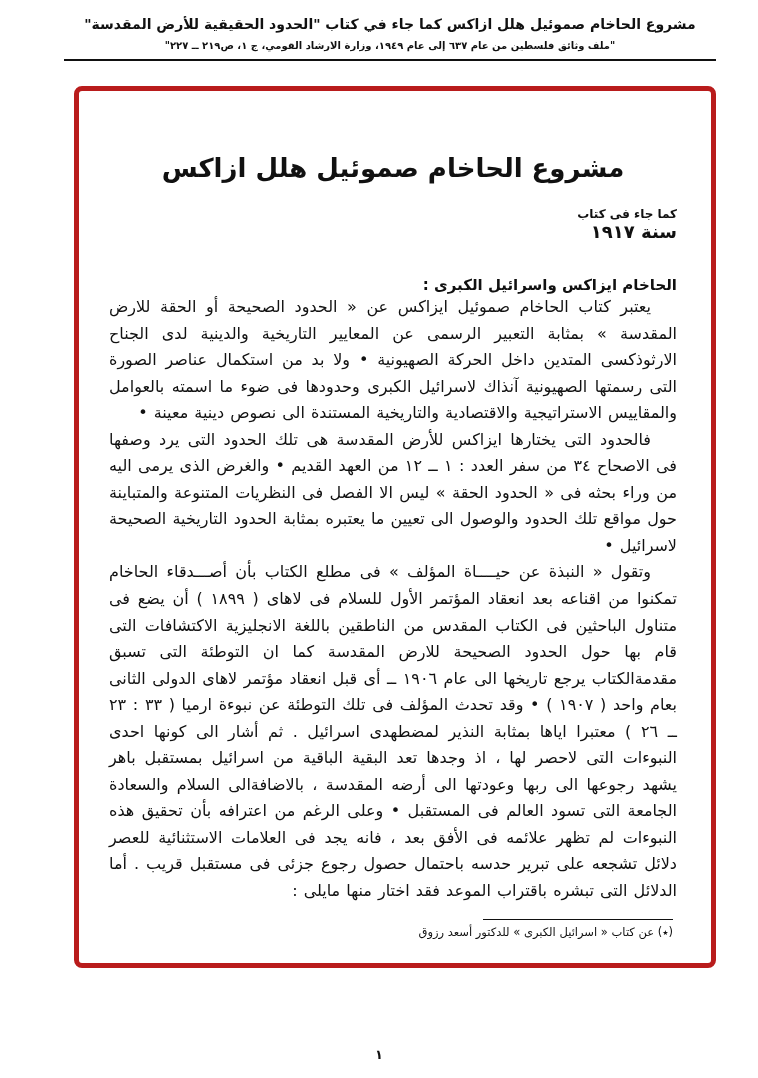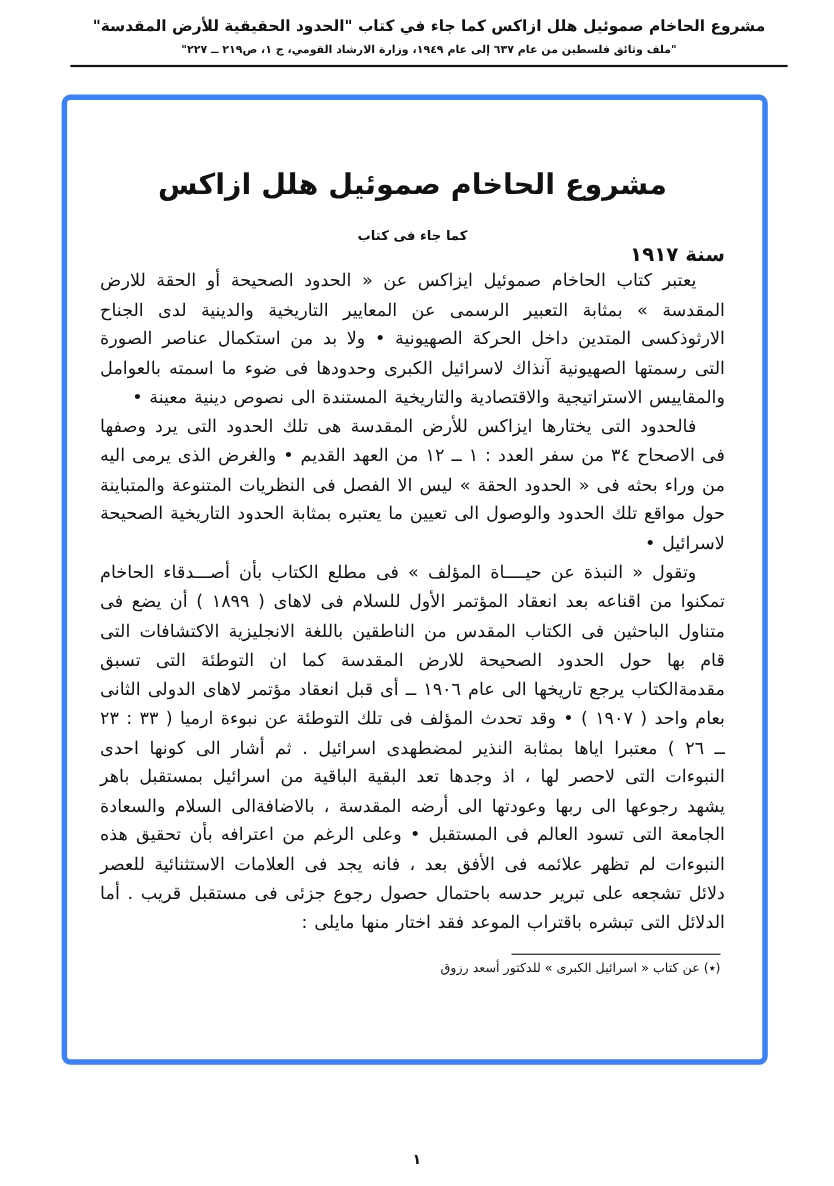--- a/index.html
+++ b/index.html
@@ -18,34 +18,34 @@
   }
   .top-header { text-align: center; padding-top: 16px; }
   .hdr1 { font-weight: bold; font-size: 14px; letter-spacing: 0; }
   .hdr2 { font-weight: bold; font-size: 10px; margin-top: 8px; }
   .hdr-rule {
     width: 652px; margin: 8px auto 0 auto;
     border: none; border-top: 2px solid #111;
   }
   .green-box {
     position: absolute;
-    top: 86px; left: 56px;
+    top: 86px; left: 74px;
     width: 642px; height: 882px;
-    border: 5px solid #3b82f6;
+    border: 5px solid #b91c1c;
     border-radius: 8px;
     padding: 56px 34px 10px 30px;
     overflow: hidden;
     background: #ffffff;
   }
   .doc-title {
     text-align: center;
     font-size: 26px; font-weight: bold;
     margin-top: 6px;
   }
-  .doc-sub1 { text-align: center; font-size: 12px; font-weight: bold; margin-top: 24px; }
+  .doc-sub1 { text-align: right; font-size: 12px; font-weight: bold; margin-top: 24px; }
   .doc-sub2 { text-align: center; font-size: 15px; font-weight: bold; margin-top: 12px; }
   .doc-sub3 { font-size: 18px; font-weight: bold; }
   .section-heading {
     font-size: 15px; font-weight: bold;
     margin-top: 34px;
   }
   .para {
     font-size: 16px;
     line-height: 1.66;
     text-align: justify;
@@ -78,20 +78,21 @@
     <div class="hdr1">مشروع الحاخام صموئيل هلل ازاكس كما جاء في كتاب "الحدود الحقيقية للأرض المقدسة"</div>
     <div class="hdr2">"ملف وثائق فلسطين من عام ٦٣٧ إلى عام ١٩٤٩، وزارة الارشاد القومي، ج ١، ص٢١٩ ــ ٢٢٧"</div>
     <hr class="hdr-rule">
   </div>
 
   <div class="green-box">
     <div class="doc-title">مشروع الحاخام صموئيل هلل ازاكس</div>
     <div class="doc-sub1">كما جاء فى كتاب</div>
     <div class="doc-sub3">سنة ١٩١٧</div>
 
+    <div class="section-heading">الحاخام ايزاكس واسرائيل الكبرى :</div>
 
     <p class="para">يعتبر كتاب الحاخام صموئيل ايزاكس عن « الحدود الصحيحة أو الحقة للارض المقدسة » بمثابة التعبير الرسمى عن المعايير التاريخية والدينية لدى الجناح الارثوذكسى المتدين داخل الحركة الصهيونية • ولا بد من استكمال عناصر الصورة التى رسمتها الصهيونية آنذاك لاسرائيل الكبرى وحدودها فى ضوء ما اسمته بالعوامل والمقاييس الاستراتيجية والاقتصادية والتاريخية المستندة الى نصوص دينية معينة •</p>
     <p class="para">فالحدود التى يختارها ايزاكس للأرض المقدسة هى تلك الحدود التى يرد وصفها فى الاصحاح ٣٤ من سفر العدد : ١ ــ ١٢ من العهد القديم • والغرض الذى يرمى اليه من وراء بحثه فى « الحدود الحقة » ليس الا الفصل فى النظريات المتنوعة والمتباينة حول مواقع تلك الحدود والوصول الى تعيين ما يعتبره بمثابة الحدود التاريخية الصحيحة لاسرائيل •</p>
     <p class="para">وتقول « النبذة عن حيــــاة المؤلف » فى مطلع الكتاب بأن أصـــدقاء الحاخام تمكنوا من اقناعه بعد انعقاد المؤتمر الأول للسلام فى لاهاى ( ١٨٩٩ ) أن يضع فى متناول الباحثين فى الكتاب المقدس من الناطقين باللغة الانجليزية الاكتشافات التى قام بها حول الحدود الصحيحة للارض المقدسة كما ان التوطئة التى تسبق مقدمةالكتاب يرجع تاريخها الى عام ١٩٠٦ ــ أى قبل انعقاد مؤتمر لاهاى الدولى الثانى بعام واحد ( ١٩٠٧ ) • وقد تحدث المؤلف فى تلك التوطئة عن نبوءة ارميا ( ٣٣ : ٢٣ ــ ٢٦ ) معتبرا اياها بمثابة النذير لمضطهدى اسرائيل . ثم أشار الى كونها احدى النبوءات التى لاحصر لها ، اذ وجدها تعد البقية الباقية من اسرائيل بمستقبل باهر يشهد رجوعها الى ربها وعودتها الى أرضه المقدسة ، بالاضافةالى السلام والسعادة الجامعة التى تسود العالم فى المستقبل • وعلى الرغم من اعترافه بأن تحقيق هذه النبوءات لم تظهر علائمه فى الأفق بعد ، فانه يجد فى العلامات الاستثنائية للعصر دلائل تشجعه على تبرير حدسه باحتمال حصول رجوع جزئى فى مستقبل قريب . أما الدلائل التى تبشره باقتراب الموعد فقد اختار منها مايلى :</p>
 
     <hr class="footnote-rule">
     <div class="footnote-text">(٭) عن كتاب « اسرائيل الكبرى »  للدكتور أسعد رزوق</div>
   </div>
 
   <div class="page-number">١</div>

